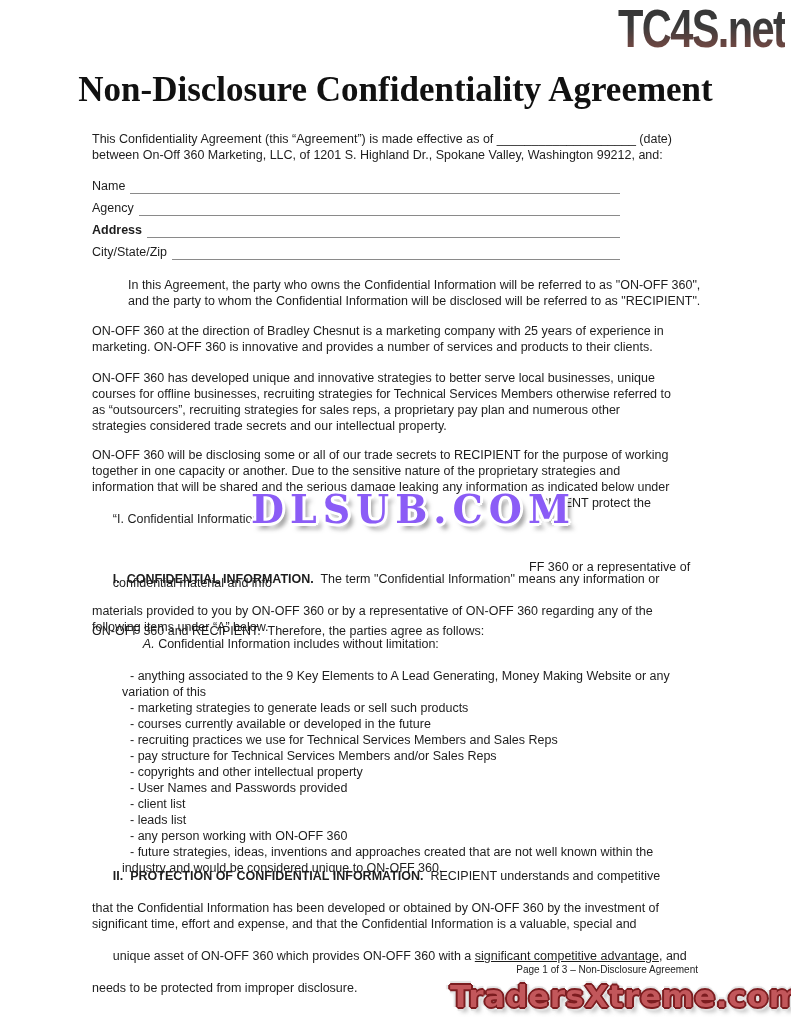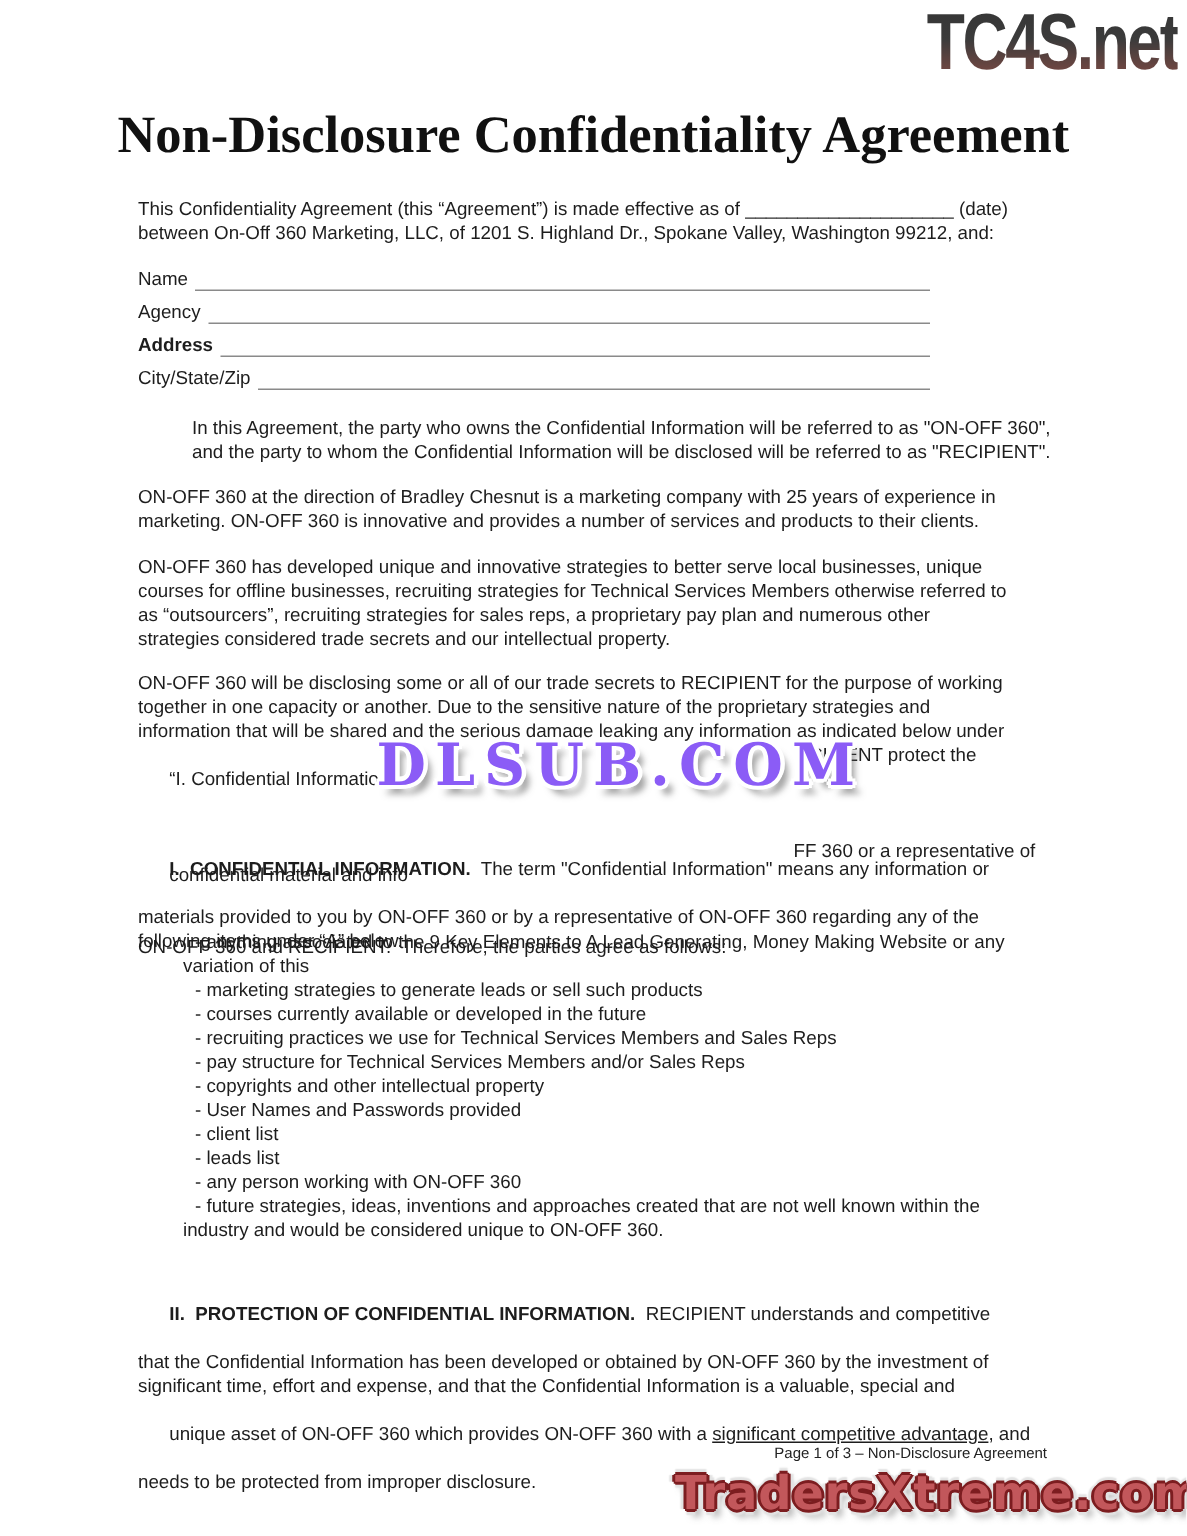--- a/index.html
+++ b/index.html
@@ -140,20 +140,23 @@
     <div class="ln">
       <span class="bold">I.  CONFIDENTIAL INFORMATION.</span><span>  The term "Confidential Information" means any information or</span>
     </div>
     <div>
         <div class="ln">materials provided to you by ON-OFF 360 or by a representative of ON-OFF 360 regarding any of the</div>
         <div class="ln">following items under “A” below.</div>
       </div>
   </div>
 
   <div class="content-block a-block" style="top:620px;">
+    <div class="ln">
+      <span class="ital">A.</span><span> Confidential Information includes without limitation:</span>
+    </div>
     <div>
         <div class="item">
           <div class="ln">- anything associated to the 9 Key Elements to A Lead Generating, Money Making Website or any</div>
           <div class="ln">variation of this</div>
         </div>
         <div class="item">
           <div class="ln">- marketing strategies to generate leads or sell such products</div>
         </div>
         <div class="item">
           <div class="ln">- courses currently available or developed in the future</div>

